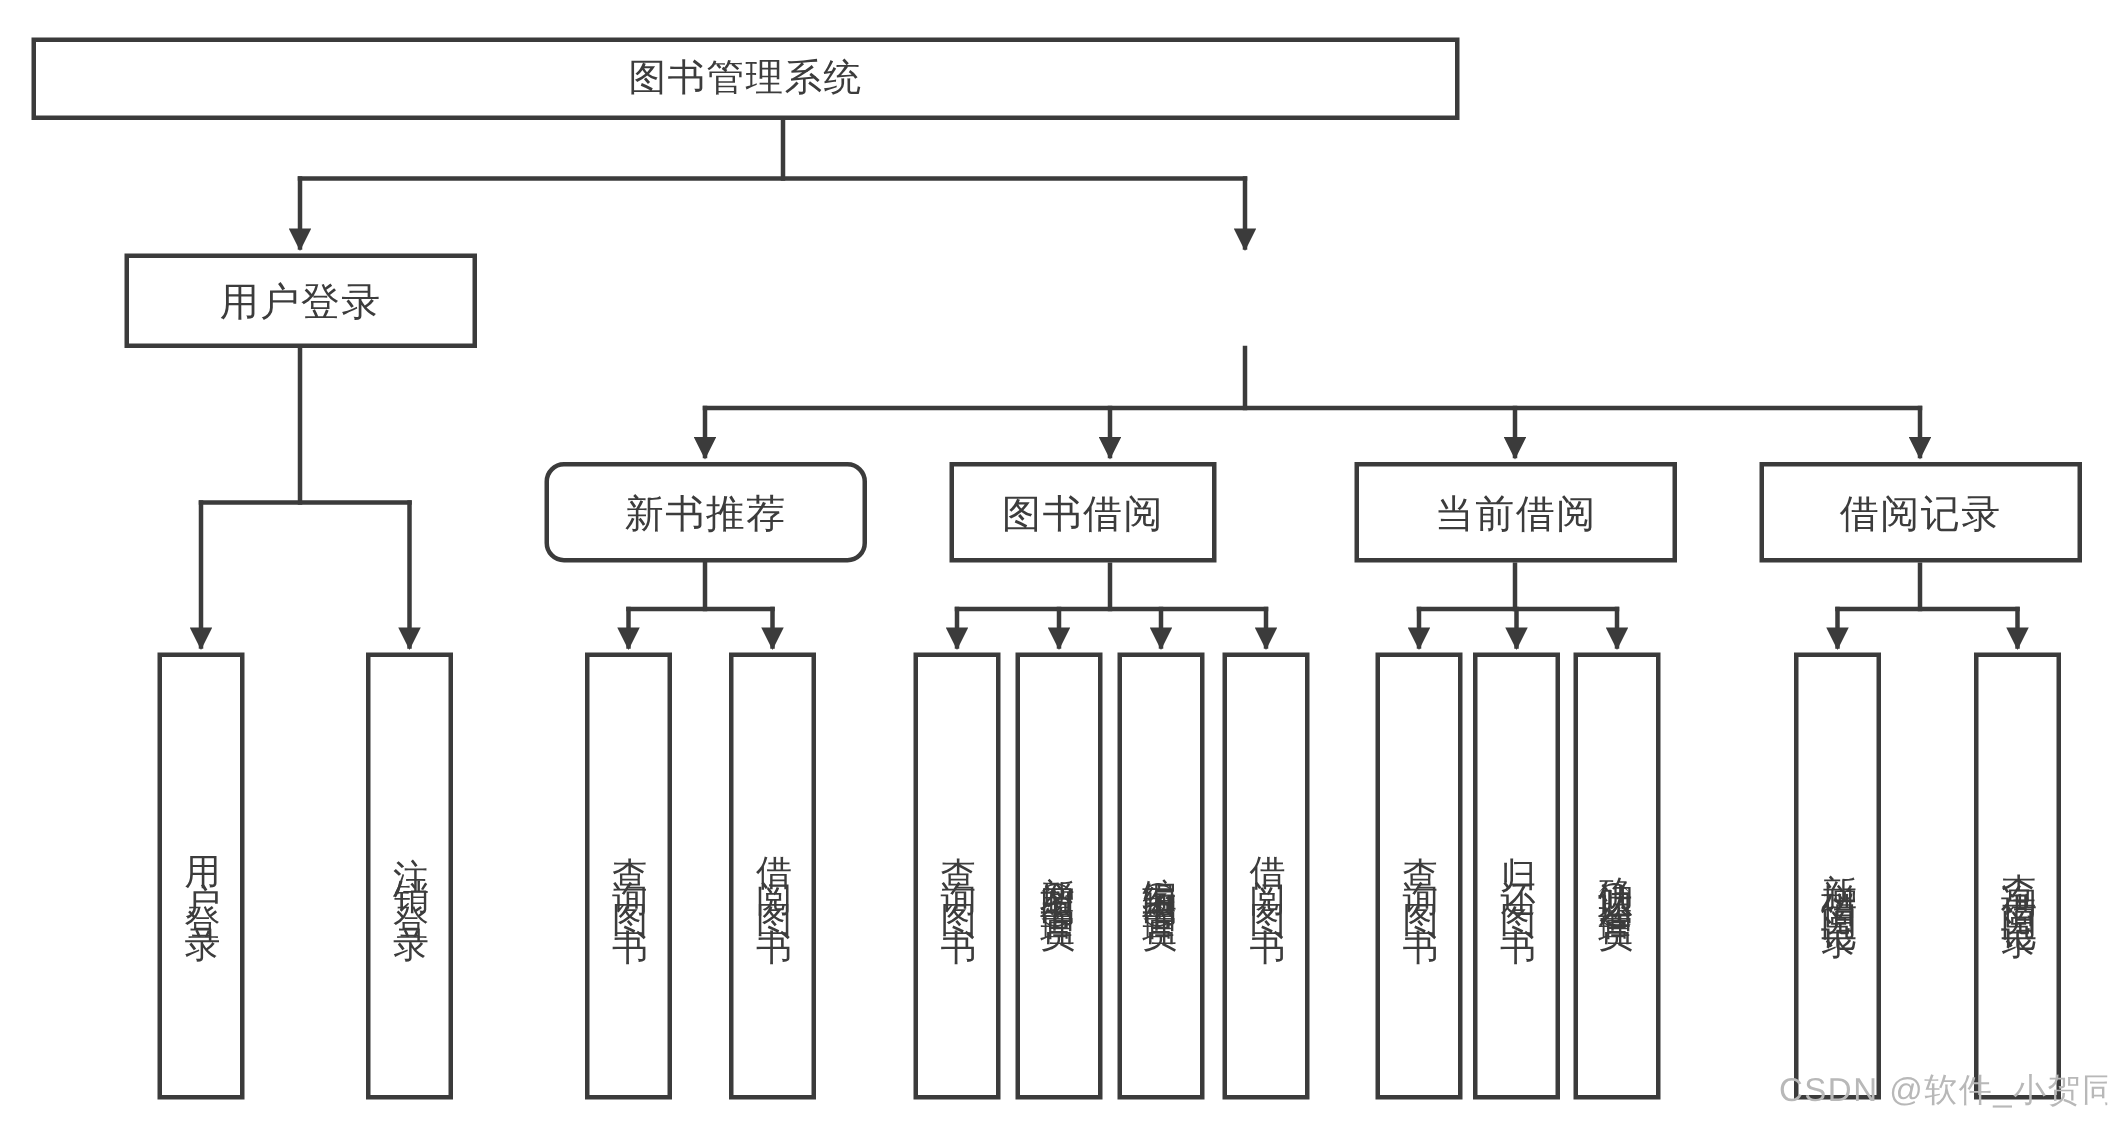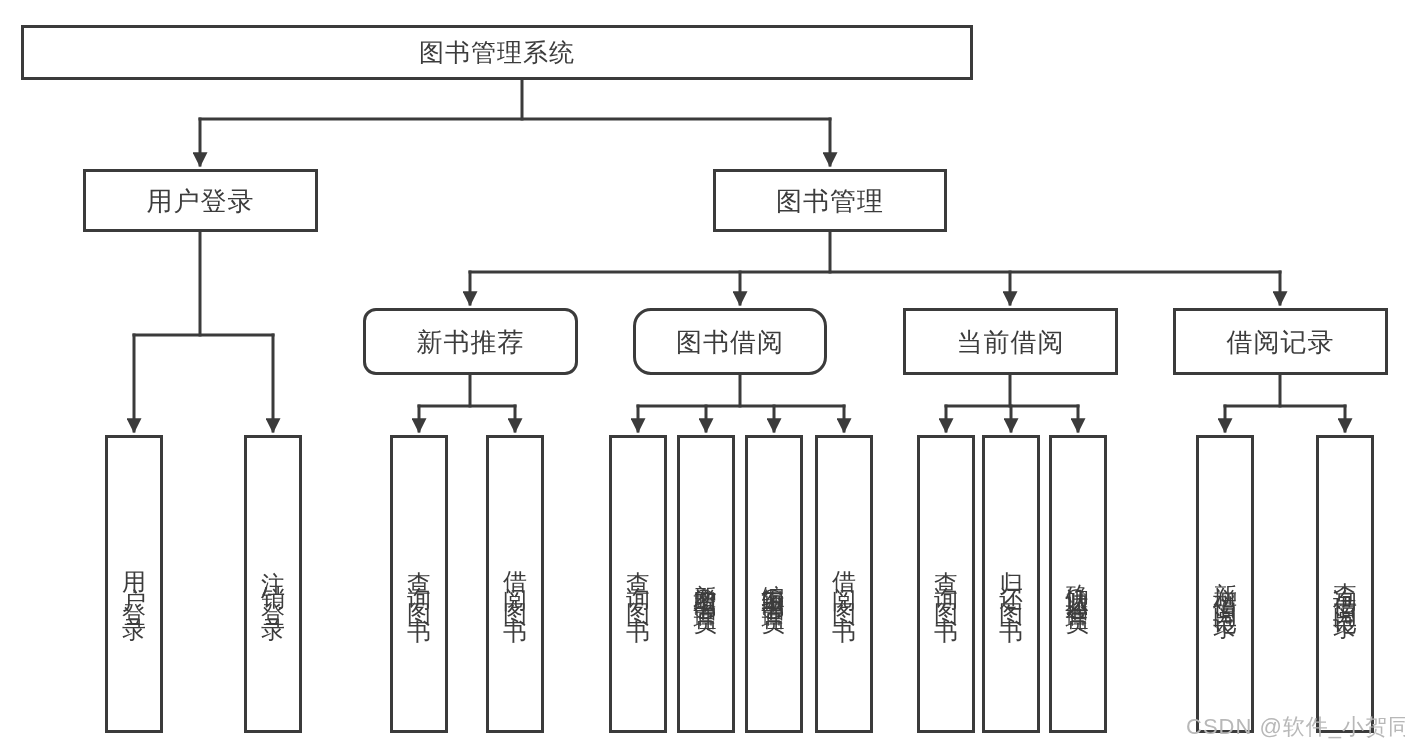--- a/index.html
+++ b/index.html
@@ -106,24 +106,23 @@
       <line x1="1280" y1="375" x2="1280" y2="406"></line>
       <line x1="1225" y1="406" x2="1345" y2="406"></line>
       <line x1="1225" y1="406" x2="1225" y2="431" marker-end="url(#arrow)"></line>
       <line x1="1345" y1="406" x2="1345" y2="431" marker-end="url(#arrow)"></line>
     </g>
   </svg>
 
   <div class="box h-label root-label" style="left:21px; top:13px; width:952px; height:55px;margin-top:12px;">图书管理系统</div>
 
   <div class="box h-label" style="left:83px; top:169px; width:235px; height:63px;">用户登录</div>
-  <div class="box h-label" style="left:713px; top:169px; width:234px; height:63px;">图书管理</div>
 
   <div class="box h-label" style="left:363px; top:308px; width:215px; height:67px;border-radius:13px;">新书推荐</div>
-  <div class="box h-label" style="left:633px; top:308px; width:194px; height:67px;border-radius:18px;">图书借阅</div>
+  <div class="box h-label" style="left:633px; top:308px; width:178px; height:67px;">图书借阅</div>
   <div class="box h-label" style="left:1173px; top:308px; width:215px; height:67px;">借阅记录</div>
   <div class="box h-label" style="left:903px; top:308px; width:215px; height:67px;">当前借阅</div>
 
   <div class="box leaf ls-4" style="left:105px;">用户登录</div>
   <div class="box leaf ls-4" style="left:244px;">注销登录</div>
 
   <div class="box leaf ls-4" style="left:390px;">查询图书</div>
   <div class="box leaf ls-4" style="left:486px;">借阅图书</div>
 
   <div class="box leaf ls-4" style="left:609px;">查询图书</div>

